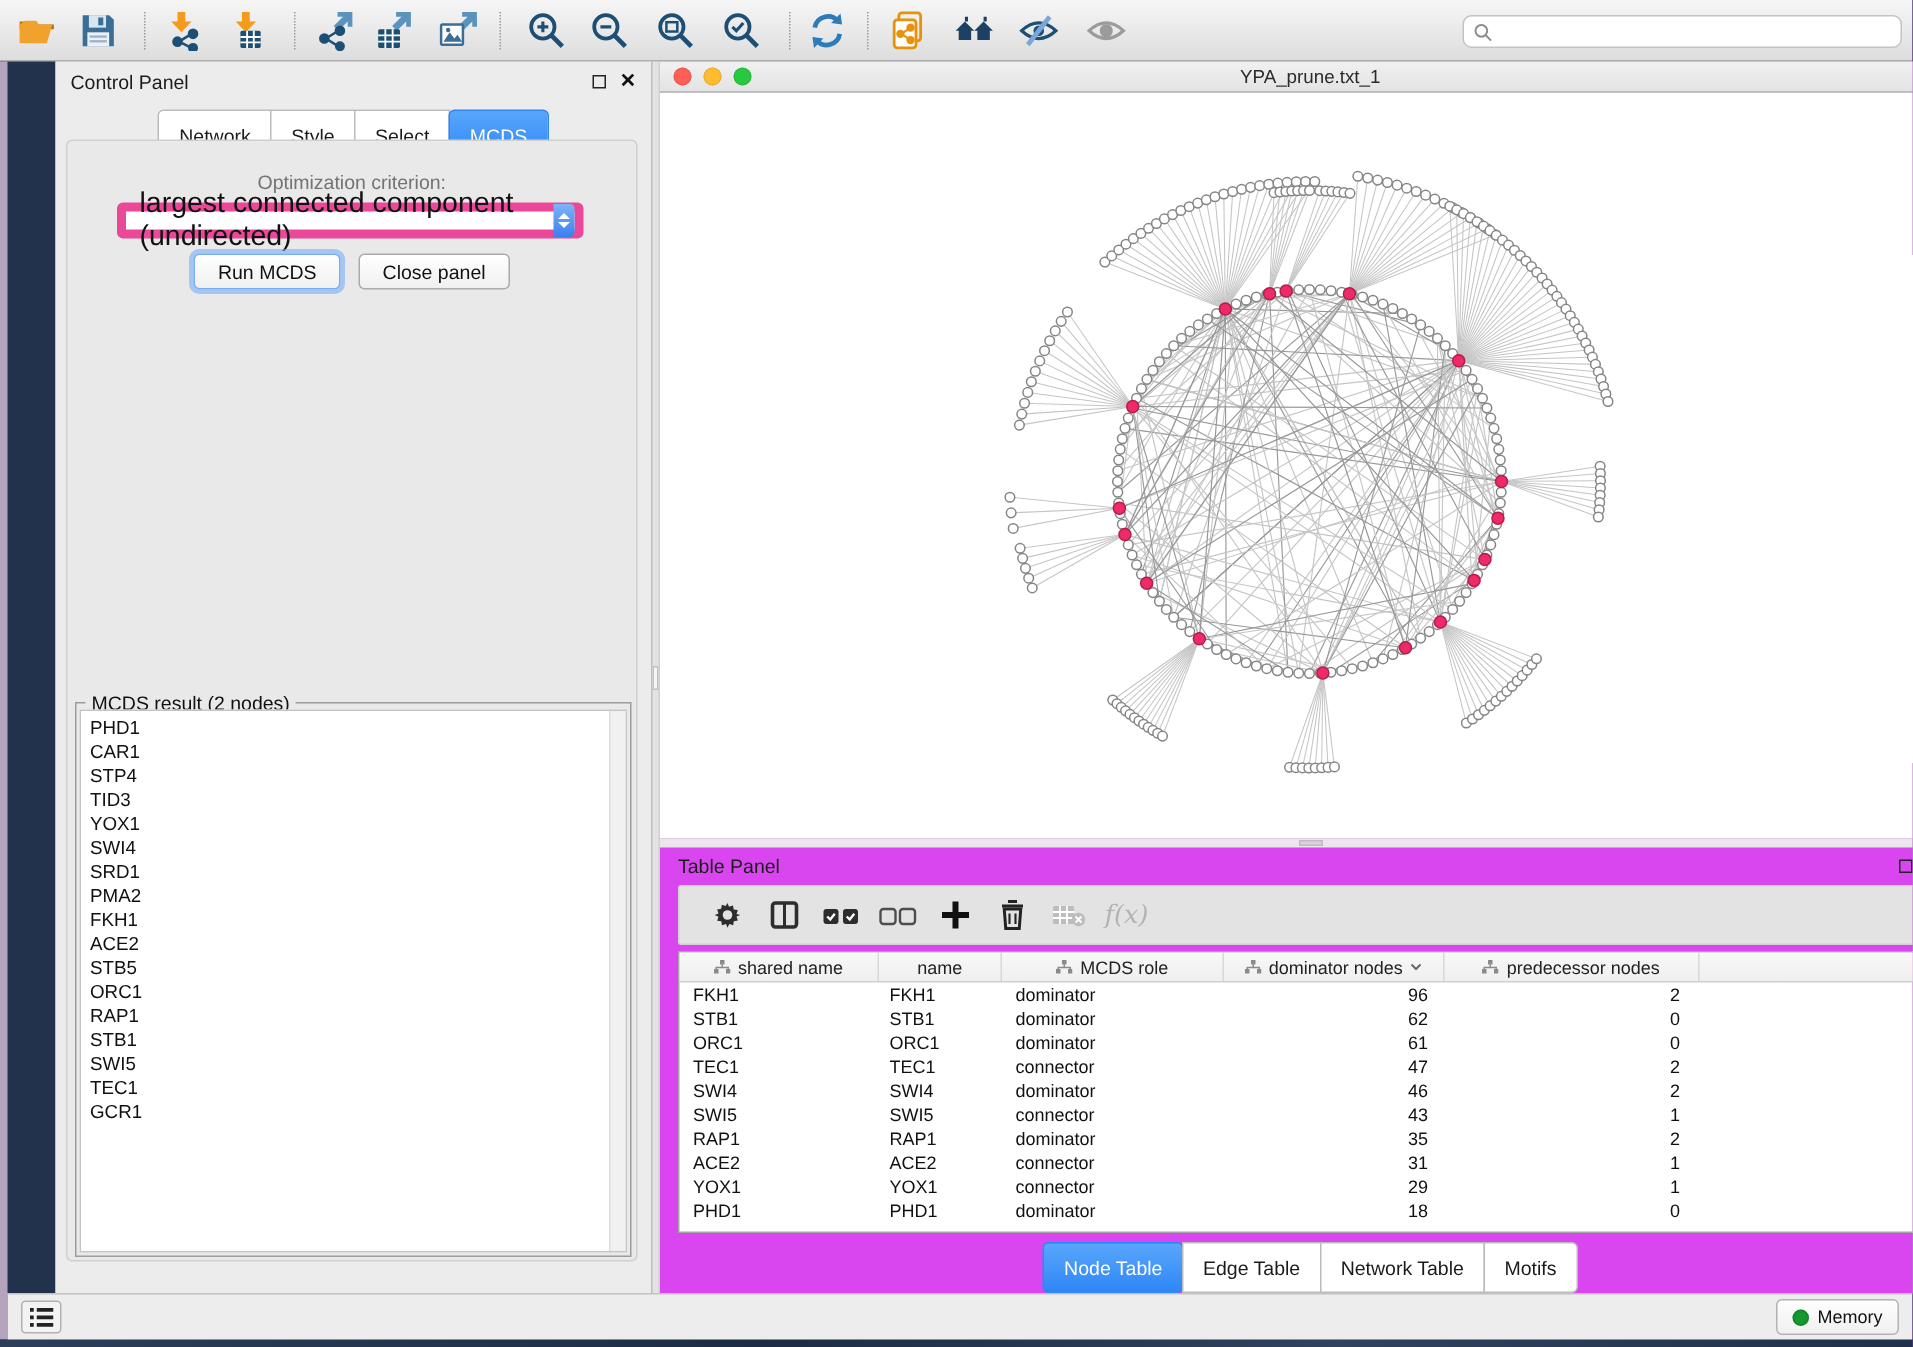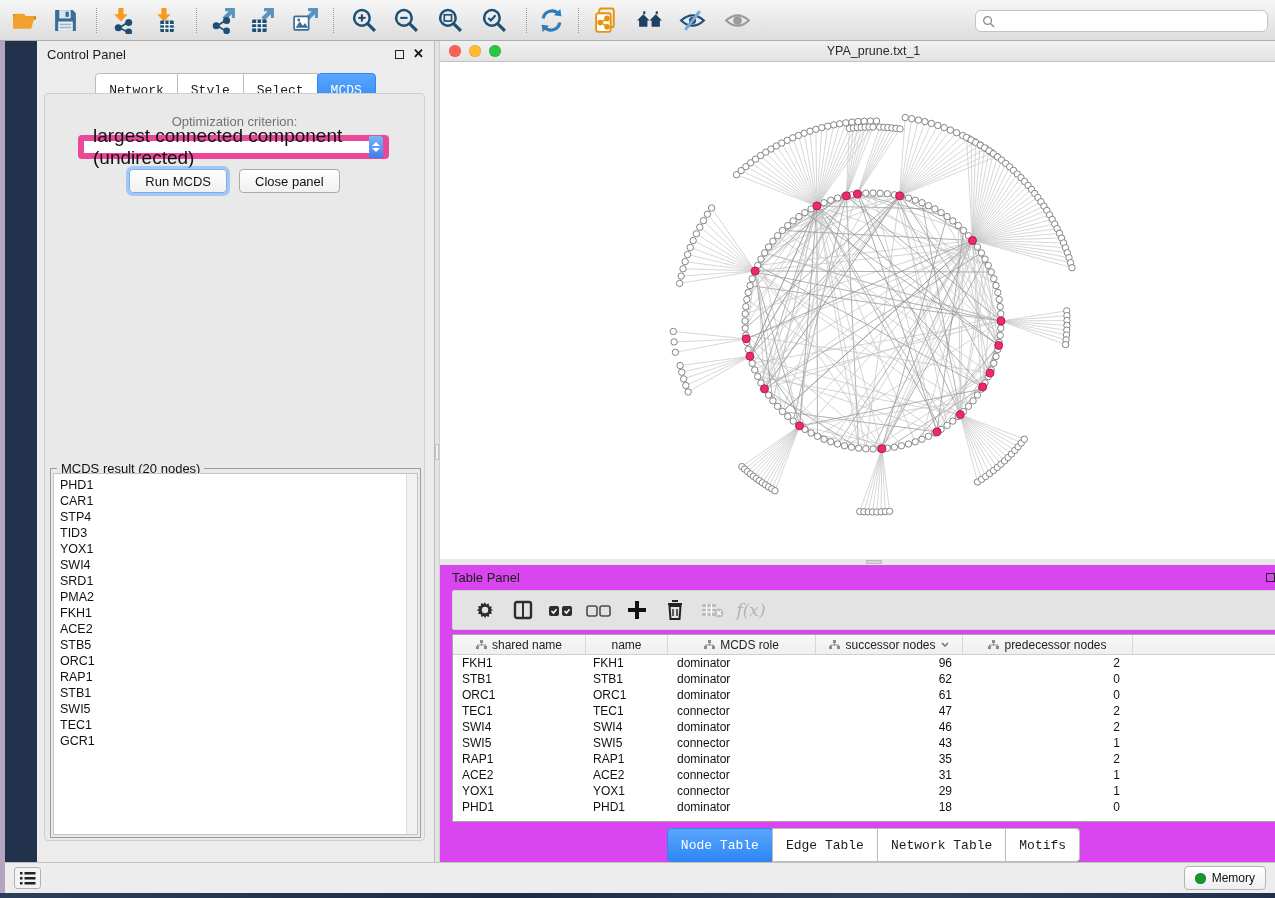--- a/index.html
+++ b/index.html
@@ -31,21 +31,21 @@
   .cpanel { position:absolute; left:0; top:0; width:397px; height:821px; background:#ececec; }
   .panel-titlebar { position:absolute; left:0; top:0; right:0; height:26px;
     display:flex; align-items:center; padding:0 10px; }
   .panel-title { font-size:13px; color:#1b1b1b; }
   .panel-btns { margin-left:auto; display:flex; align-items:center; gap:9px; }
   .float-btn { width:9px; height:9px; border:1.6px solid #222; background:transparent; }
   .close-btn { font-size:13px; font-weight:bold; color:#111; line-height:10px; }
 
   .seg { display:flex; justify-content:center; position:absolute; left:0; right:0; top:32px; }
   .seg-tab { height:21px; padding:16px 13px; background:#fff; border:1px solid #bcbcbc;
-    font-size:13px; color:#1b1b1b; display:flex; align-items:center; margin-left:-1px;font-family:Liberation Mono, monospace; }
+    font-size:13px; color:#1b1b1b; display:flex; align-items:center; margin-left:-1px; }
   .seg-tab:first-child { border-radius:4px 0 0 4px; margin-left:0; }
   .seg-tab:last-child { border-radius:0 4px 4px 0; }
   .seg-tab.sel { background:linear-gradient(#59a6fc,#2f86f6); border-color:#2f86f6;
     color:#fff; border-radius:4px; }
 
   .tabcontent { position:absolute; left:7px; top:52px; width:381px; height:748px;
     background:#e9e9e9; border:1px solid #cfcfcf; border-radius:4px; }
   .opt-label { position:absolute; left:0; right:0; top:20px; text-align:center;
     font-size:13px; color:#737373; }
   .dropdown { position:absolute; left:33px; top:41px; width:311px; height:24px;
@@ -332,21 +332,21 @@
               <span class="dd-up"></span>
               <span class="dd-down"></span>
             </span>
         </div>
         <div class="btn-row">
           <div class="btn focused">Run MCDS</div>
           <div class="btn">Close panel</div>
         </div>
 
         <div class="groupbox">
-          <div class="groupbox-legend">MCDS result (20 nodes)</div>
+          <div class="groupbox-legend">MCDS result (2 nodes)</div>
           <div class="mcds-list">
             <div class="mcds-items">
                 <div class="mcds-item">PHD1</div>
                 <div class="mcds-item">CAR1</div>
                 <div class="mcds-item">STP4</div>
                 <div class="mcds-item">TID3</div>
                 <div class="mcds-item">YOX1</div>
                 <div class="mcds-item">SWI4</div>
                 <div class="mcds-item">SRD1</div>
                 <div class="mcds-item">PMA2</div>
@@ -1097,21 +1097,21 @@
                 </svg>
               <span>MCDS role</span>
             </div>
             <div class="hcell w3">
               <svg class="tree-ic" viewBox="0 0 11 10">
                   <rect x="4" y="0" width="3" height="3" fill="#8a8a8a"></rect>
                   <rect x="0" y="6" width="3" height="3" fill="#8a8a8a"></rect>
                   <rect x="8" y="6" width="3" height="3" fill="#8a8a8a"></rect>
                   <path d="M5.5 3v2M1.5 6V5h8v1" stroke="#8a8a8a" fill="none"></path>
                 </svg>
-              <span>successor nodes</span>
+              <span>dominator nodes</span>
               <svg class="sortch" viewBox="0 0 8 6">
                   <path d="M1 1l3 3 3-3" stroke="#666" fill="none" stroke-width="1.3"></path>
                 </svg>
             </div>
             <div class="hcell w4">
               <svg class="tree-ic" viewBox="0 0 11 10">
                   <rect x="4" y="0" width="3" height="3" fill="#8a8a8a"></rect>
                   <rect x="0" y="6" width="3" height="3" fill="#8a8a8a"></rect>
                   <rect x="8" y="6" width="3" height="3" fill="#8a8a8a"></rect>
                   <path d="M5.5 3v2M1.5 6V5h8v1" stroke="#8a8a8a" fill="none"></path>

